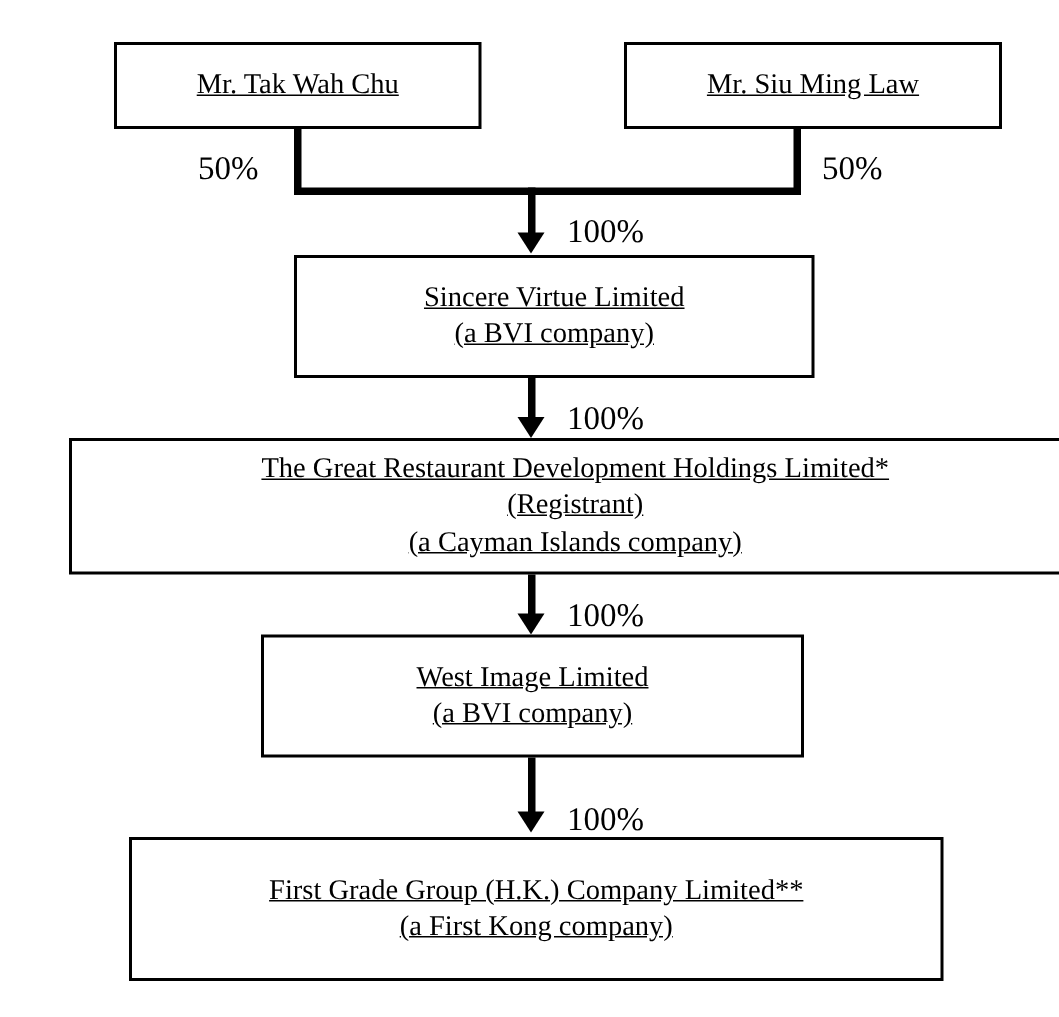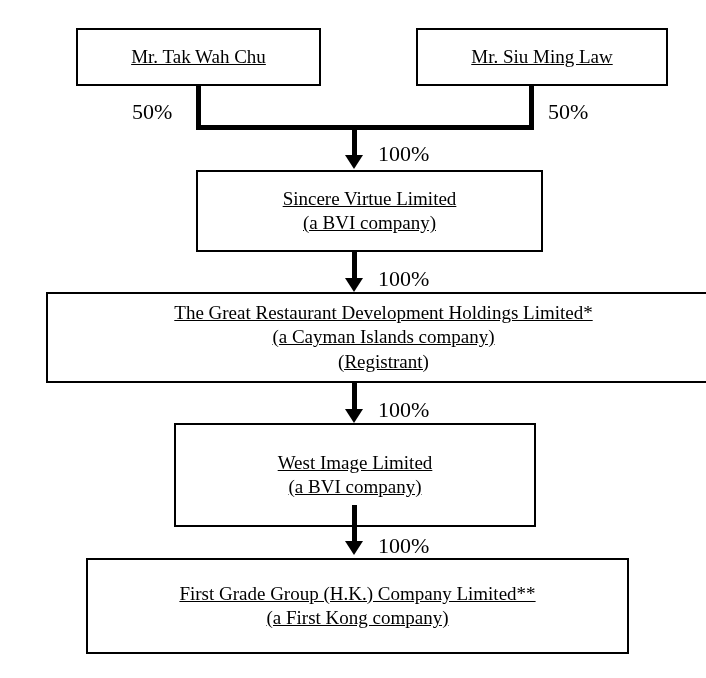--- a/index.html
+++ b/index.html
@@ -92,29 +92,29 @@
     <span class="line">Sincere Virtue Limited</span>
     <span class="line">(a BVI company)</span>
   </div>
 
   <div class="edge v-line" style="left:352px; top:252px; height:28px;"></div>
   <div class="arrow" style="left:345px; top:278px;"></div>
   <div class="label" style="left:378px; top:268px;">100%</div>
 
   <div class="node" style="left:30px; top:292px; width:675px; height:91px;margin-left:16px;">
     <span class="line">The Great Restaurant Development Holdings Limited*</span>
+    <span class="line">(Registrant)</span>
     <span class="line">(a Cayman Islands company)</span>
-    <span class="line">(Registrant)</span>
   </div>
 
   <div class="edge v-line" style="left:352px; top:383px; height:28px;"></div>
   <div class="arrow" style="left:345px; top:409px;"></div>
   <div class="label" style="left:378px; top:399px;">100%</div>
 
-  <div class="node" style="left:174px; top:423px; width:362px; height:104px;">
+  <div class="node" style="left:174px; top:423px; width:362px; height:82px;">
     <span class="line">West Image Limited</span>
     <span class="line">(a BVI company)</span>
   </div>
 
   <div class="edge v-line" style="left:352px; top:505px; height:38px;"></div>
   <div class="arrow" style="left:345px; top:541px;"></div>
   <div class="label" style="left:378px; top:535px;">100%</div>
 
   <div class="node" style="left:86px; top:558px; width:543px; height:96px;">
     <span class="line">First Grade Group (H.K.) Company Limited**</span>

